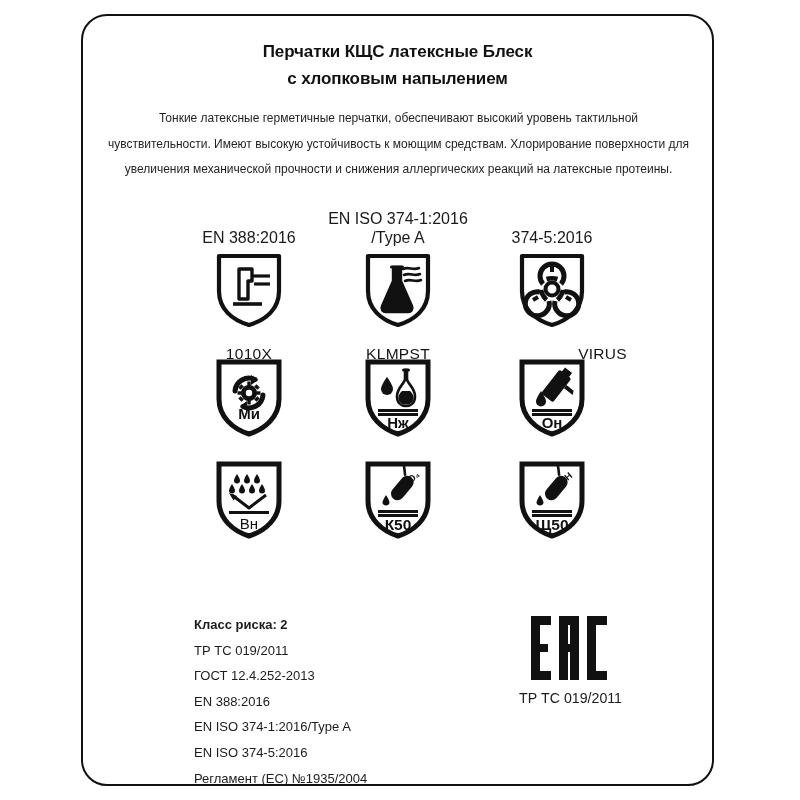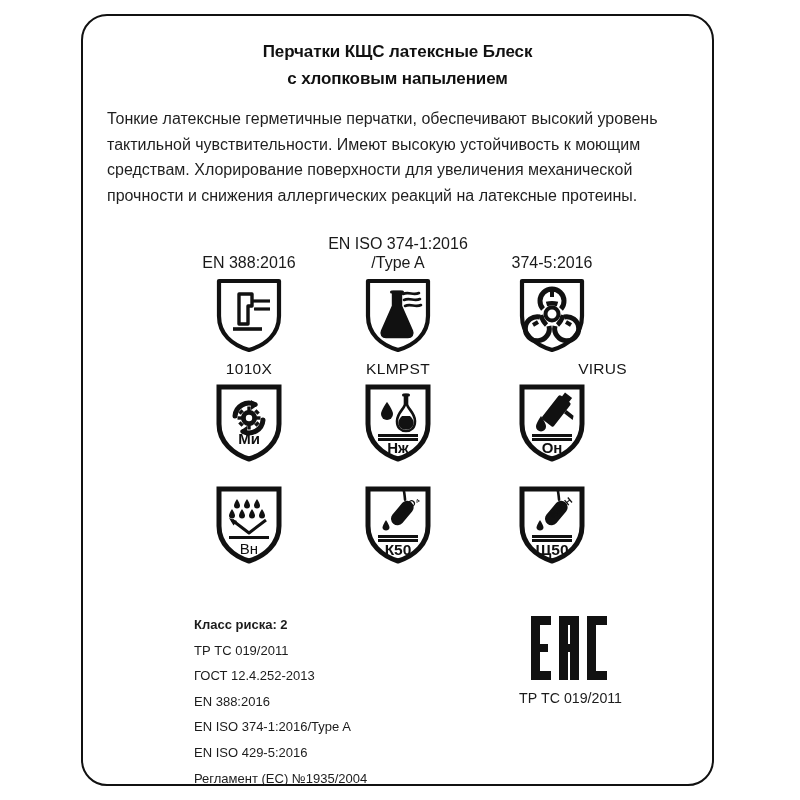--- a/index.html
+++ b/index.html
@@ -11,41 +11,41 @@
   .card{
     position:absolute;left:81px;top:14px;width:633px;height:772px;
     border:2px solid #111111;border-radius:26px;background:#ffffff;
     box-sizing:border-box;
   }
   .title{
     text-align:center;font-weight:bold;font-size:17px;line-height:27px;
     color:#111;margin:22px 26px 0 26px;letter-spacing:-0.1px;
   }
   .desc{
-    margin:14px 22px 0 24px;font-size:16px;line-height:25.5px;color:#1f1f1f;
-    text-align:left;
+    margin:14px 22px 0 24px;font-size:12px;line-height:25.5px;color:#1f1f1f;
+    text-align:center;
   }
   .std-row{
     position:relative;height:48px;margin-top:16px;
   }
   .std{
     position:absolute;text-align:center;font-size:16px;line-height:19px;
     color:#1a1a1a;width:160px;
   }
   .std.s1{left:86px;bottom:0px;}
   .std.s2{left:235px;bottom:0px;}
   .std.s3{left:389px;bottom:0px;}
 
   .icon-row{position:relative;}
   .icon-cell{position:absolute;width:150px;text-align:center;}
   .icon-cell.c1{left:91px;}
   .icon-cell.c2{left:240px;}
   .icon-cell.c3{left:394px;text-align:right;}
 
-  .cap{font-size:15.5px;color:#151515;margin-top:6px;letter-spacing:.3px;}
+  .cap{font-size:15.5px;color:#151515;margin-top:16px;letter-spacing:.3px;}
 
   svg{display:block;margin:0 auto;}
 
   .bottom{position:absolute;left:0;top:584px;width:100%;height:200px;}
   .certs{position:absolute;left:111px;top:12px;}
   .cert-line{font-size:13px;line-height:25.6px;color:#1c1c1c;}
   .cert-line.head{font-weight:bold;}
 
   .eac-wrap{position:absolute;left:395px;top:12px;width:185px;text-align:center;}
   .eac-cap{font-size:14.2px;color:#1c1c1c;margin-top:6px;}
@@ -229,21 +229,21 @@
   </div>
 
   <div class="bottom">
 
     <div class="certs">
       <div class="cert-line head">Класс риска: 2</div>
       <div class="cert-line">ТР ТС 019/2011</div>
       <div class="cert-line">ГОСТ 12.4.252-2013</div>
       <div class="cert-line">EN 388:2016</div>
       <div class="cert-line">EN ISO 374-1:2016/Type A</div>
-      <div class="cert-line">EN ISO 429-5:2016</div>
+      <div class="cert-line">EN ISO 374-5:2016</div>
       <div class="cert-line">Регламент (EC) №1935/2004</div>
     </div>
 
     <div class="eac-wrap">
       <svg width="84" height="72" viewBox="0 0 84 72">
         <g fill="#111">
 
           <rect x="2" y="4" width="9" height="64"></rect>
           <rect x="2" y="4" width="20" height="9"></rect>
           <rect x="2" y="32" width="17" height="8"></rect>

